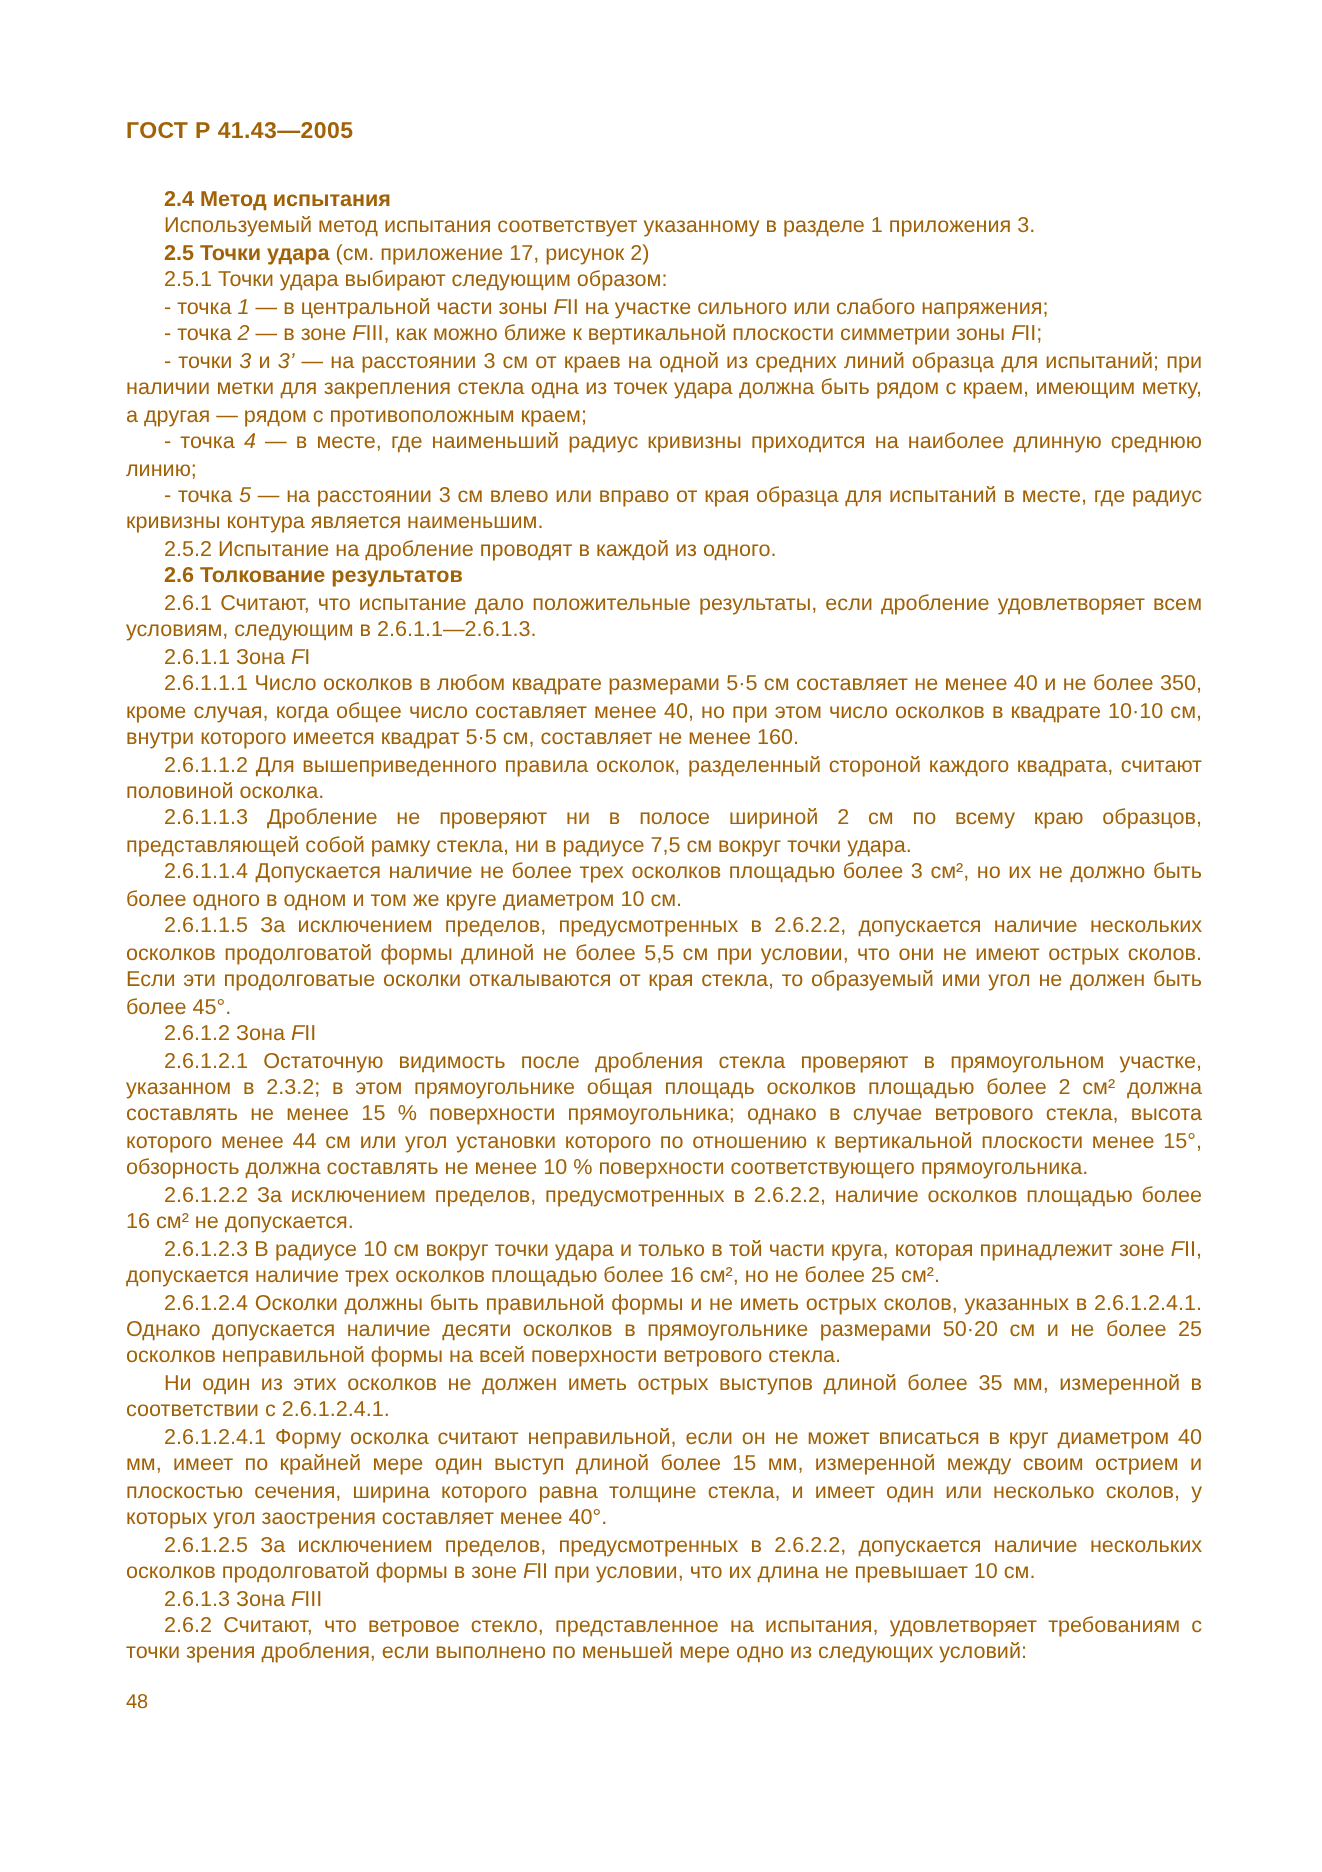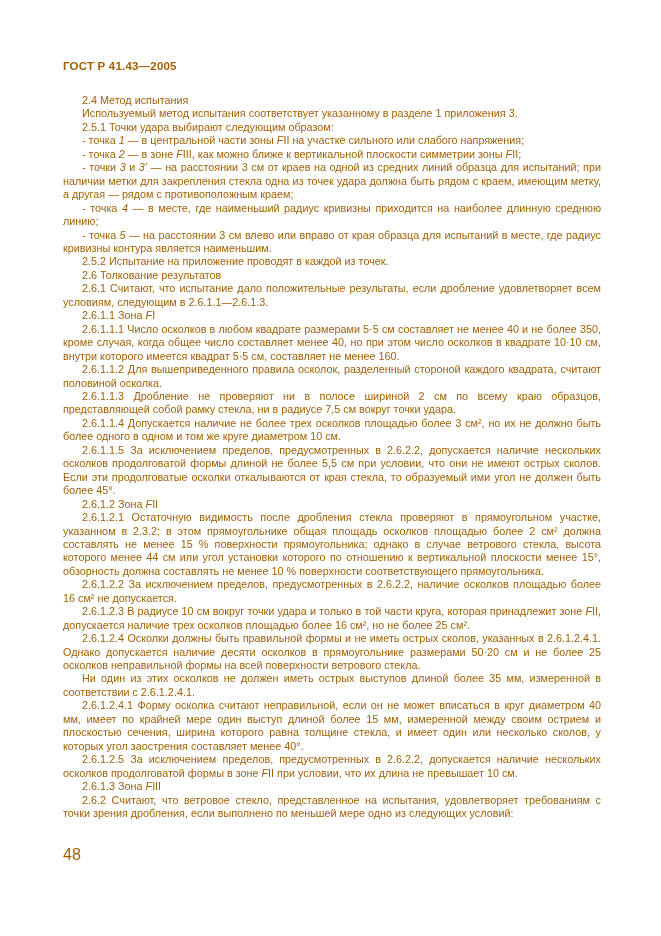--- a/index.html
+++ b/index.html
@@ -24,43 +24,44 @@
     left:63px;top:94px;
     width:538px;
   }
   .para{
     margin:0;
     text-indent:19px;
     text-align:justify;
     font-size:10.8px;
     line-height:13.45px;
   }
-  .para.heading{font-weight:normal;}
+  .para.heading{font-weight:bold;}
   .page-number{
     position:absolute;
     left:63px;top:846px;
-    font-size:16px;
+    font-size:10px;
   }
 </style>
 </head>
 <body>
 
 <div class="page">
   <div class="doc-header">ГОСТ Р 41.43—2005</div>
 
   <div class="doc-body">
       <p class="para heading">2.4 Метод испытания</p>
       <p class="para body">Используемый метод испытания соответствует указанному в разделе 1 приложения 3.</p>
+      <p class="para body"><b>2.5 Точки удара</b> (см. приложение 17, рисунок 2)</p>
       <p class="para body">2.5.1 Точки удара выбирают следующим образом:</p>
       <p class="para body">- точка <i>1</i> — в центральной части зоны <i>F</i>II на участке сильного или слабого напряжения;</p>
       <p class="para body">- точка <i>2</i> — в зоне <i>F</i>III, как можно ближе к вертикальной плоскости симметрии зоны <i>F</i>II;</p>
       <p class="para body">- точки <i>3</i> и <i>3’</i> — на расстоянии 3 см от краев на одной из средних линий образца для испытаний; при наличии метки для закрепления стекла одна из точек удара должна быть рядом с краем, имеющим метку, а другая — рядом с противоположным краем;</p>
       <p class="para body">- точка <i>4</i> — в месте, где наименьший радиус кривизны приходится на наиболее длинную среднюю линию;</p>
       <p class="para body">- точка <i>5</i> — на расстоянии 3 см влево или вправо от края образца для испытаний в месте, где радиус кривизны контура является наименьшим.</p>
-      <p class="para body">2.5.2 Испытание на приложение проводят в каждой из точек.</p>
+      <p class="para body">2.5.2 Испытание на дробление проводят в каждой из одного.</p>
       <p class="para heading">2.6 Толкование результатов</p>
       <p class="para body">2.6.1 Считают, что испытание дало положительные результаты, если дробление удовлетворяет всем условиям, следующим в 2.6.1.1—2.6.1.3.</p>
       <p class="para body">2.6.1.1 Зона <i>F</i>I</p>
       <p class="para body">2.6.1.1.1 Число осколков в любом квадрате размерами 5·5 см составляет не менее 40 и не более 350, кроме случая, когда общее число составляет менее 40, но при этом число осколков в квадрате 10·10 см, внутри которого имеется квадрат 5·5 см, составляет не менее 160.</p>
       <p class="para body">2.6.1.1.2 Для вышеприведенного правила осколок, разделенный стороной каждого квадрата, считают половиной осколка.</p>
       <p class="para body">2.6.1.1.3 Дробление не проверяют ни в полосе шириной 2 см по всему краю образцов, представляющей собой рамку стекла, ни в радиусе 7,5 см вокруг точки удара.</p>
       <p class="para body">2.6.1.1.4 Допускается наличие не более трех осколков площадью более 3 см², но их не должно быть более одного в одном и том же круге диаметром 10 см.</p>
       <p class="para body">2.6.1.1.5 За исключением пределов, предусмотренных в 2.6.2.2, допускается наличие нескольких осколков продолговатой формы длиной не более 5,5 см при условии, что они не имеют острых сколов. Если эти продолговатые осколки откалываются от края стекла, то образуемый ими угол не должен быть более 45°.</p>
       <p class="para body">2.6.1.2 Зона <i>F</i>II</p>
       <p class="para body">2.6.1.2.1 Остаточную видимость после дробления стекла проверяют в прямоугольном участке, указанном в 2.3.2; в этом прямоугольнике общая площадь осколков площадью более 2 см² должна составлять не менее 15 % поверхности прямоугольника; однако в случае ветрового стекла, высота которого менее 44 см или угол установки которого по отношению к вертикальной плоскости менее 15°, обзорность должна составлять не менее 10 % поверхности соответствующего прямоугольника.</p>

